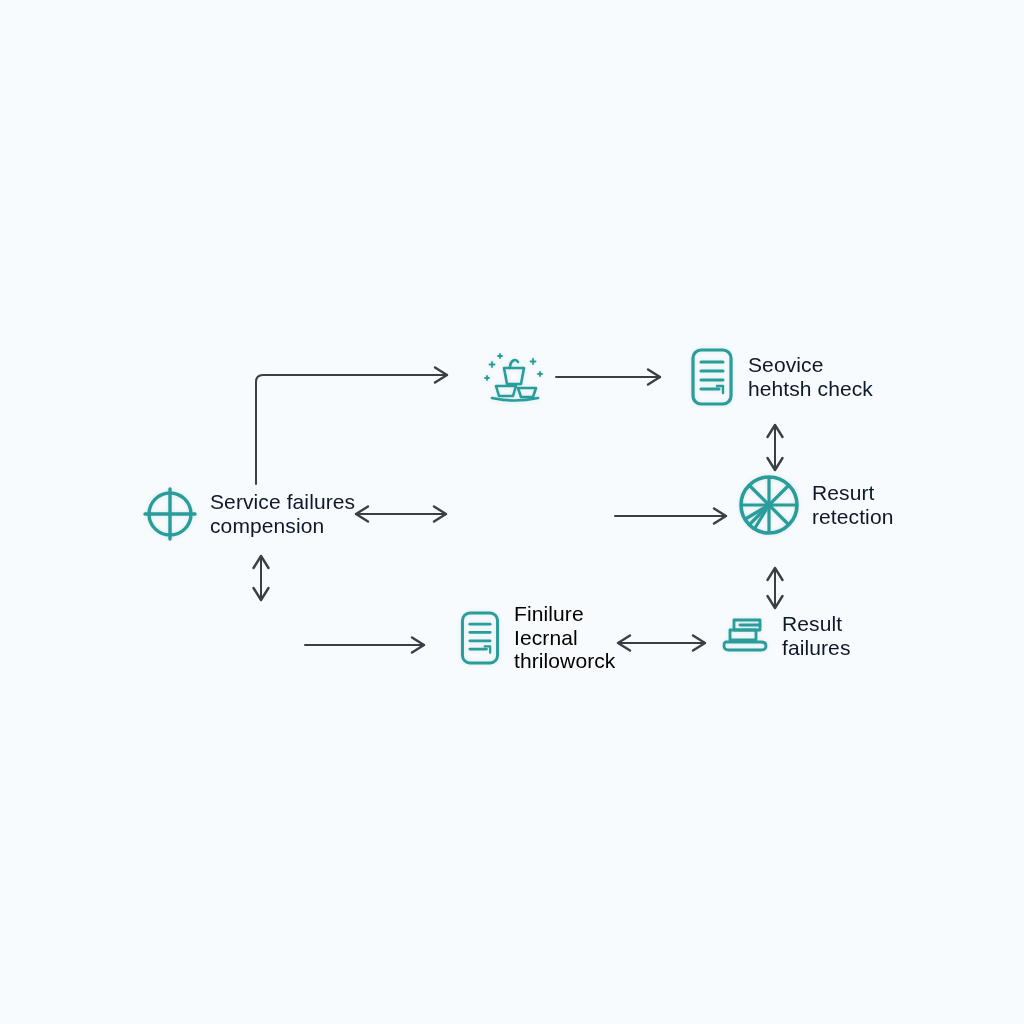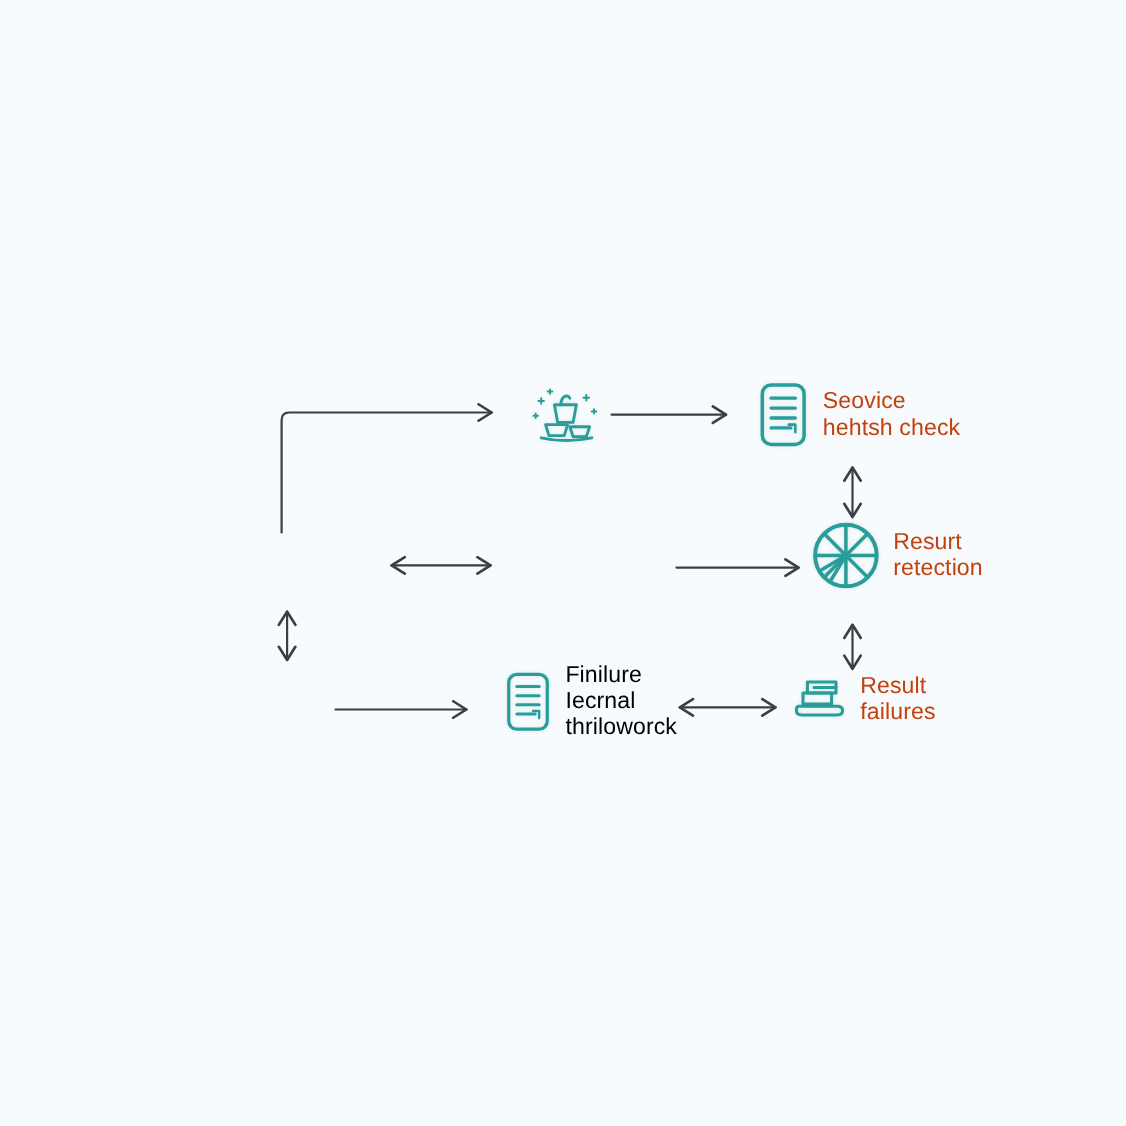--- a/index.html
+++ b/index.html
@@ -33,21 +33,21 @@
     gap: 10px;
   }
   .node-icon {
     flex: 0 0 auto;
     display: block;
     filter: drop-shadow(0 0 2px rgba(42,157,154,0.18));
   }
   .node-label {
     font-size: 21px;
     line-height: 1.13;
-    color: #c2410c;
+    color: #0f172a;
     letter-spacing: 0.1px;
     white-space: pre-line;
     font-weight: 400;
   }
   .node-label.faint {
     color: #000000;
   }
   
   #node-compensation { left: 140px; top: 484px; }
   #node-dishes      { left: 482px; top: 346px; }
@@ -90,20 +90,29 @@
       <path d="M261,556 L261,600" marker-start="url(#arrowStart)" marker-end="url(#arrowEnd)"></path>
 
       <path d="M305,645 L424,645" marker-end="url(#arrowEnd)"></path>
 
       <path d="M618,643 L705,643" marker-start="url(#arrowStart)" marker-end="url(#arrowEnd)"></path>
 
       <path d="M775,568 L775,608" marker-start="url(#arrowStart)" marker-end="url(#arrowEnd)"></path>
     </g>
   </svg>
 
+  <div class="node" id="node-compensation">
+    <svg class="node-icon" width="60" height="60" viewBox="0 0 60 60">
+      <circle cx="30" cy="30" r="21" fill="none" stroke="#2a9d9a" stroke-width="3.4"></circle>
+      <line x1="30" y1="5" x2="30" y2="55" stroke="#2a9d9a" stroke-width="3.4" stroke-linecap="round"></line>
+      <line x1="5" y1="30" x2="55" y2="30" stroke="#2a9d9a" stroke-width="3.4" stroke-linecap="round"></line>
+    </svg>
+    <div class="node-label">Service failures
+compension</div>
+  </div>
 
   <div class="node" id="node-dishes">
     <svg class="node-icon" width="64" height="62" viewBox="0 0 64 62">
       <g fill="none" stroke="#2a9d9a" stroke-width="2.6" stroke-linecap="round" stroke-linejoin="round">
         <path d="M22,22 L42,22 L39,38 L25,38 Z"></path>
         <path d="M28,22 C28,14 34,12 36,16"></path>
         <path d="M14,40 L34,40 L31,50 L17,50 Z"></path>
         <path d="M36,42 L54,42 L51,51 L39,51 Z"></path>
         <path d="M10,52 Q32,57 56,52"></path>
       </g>

